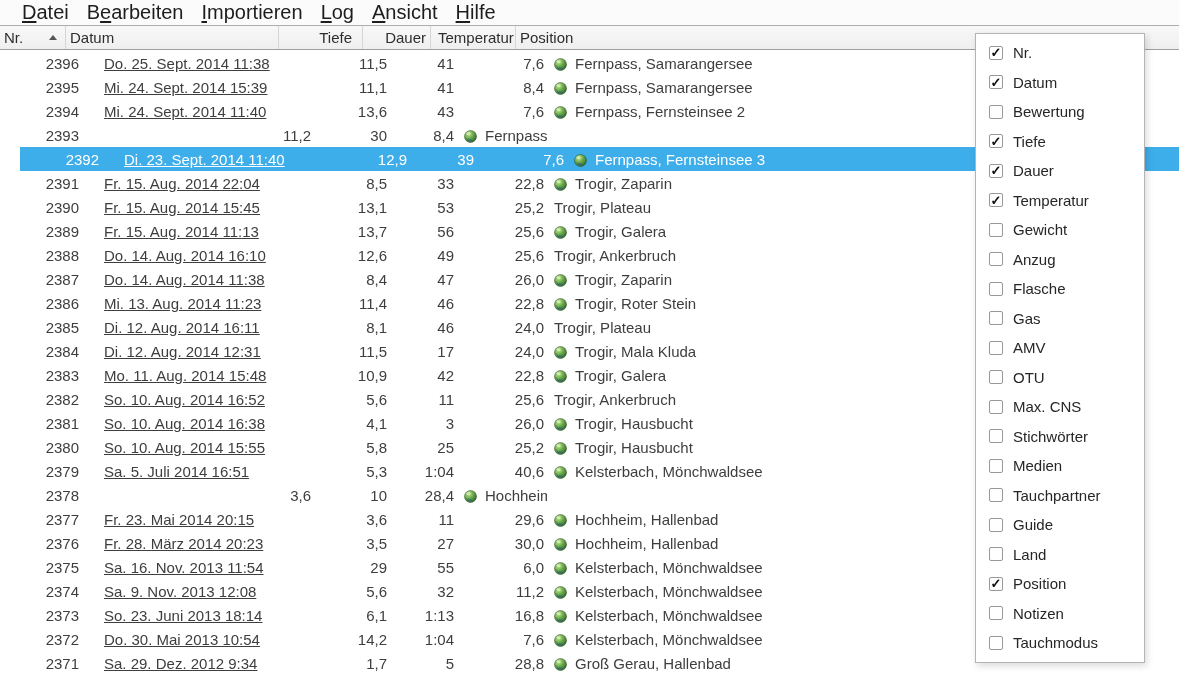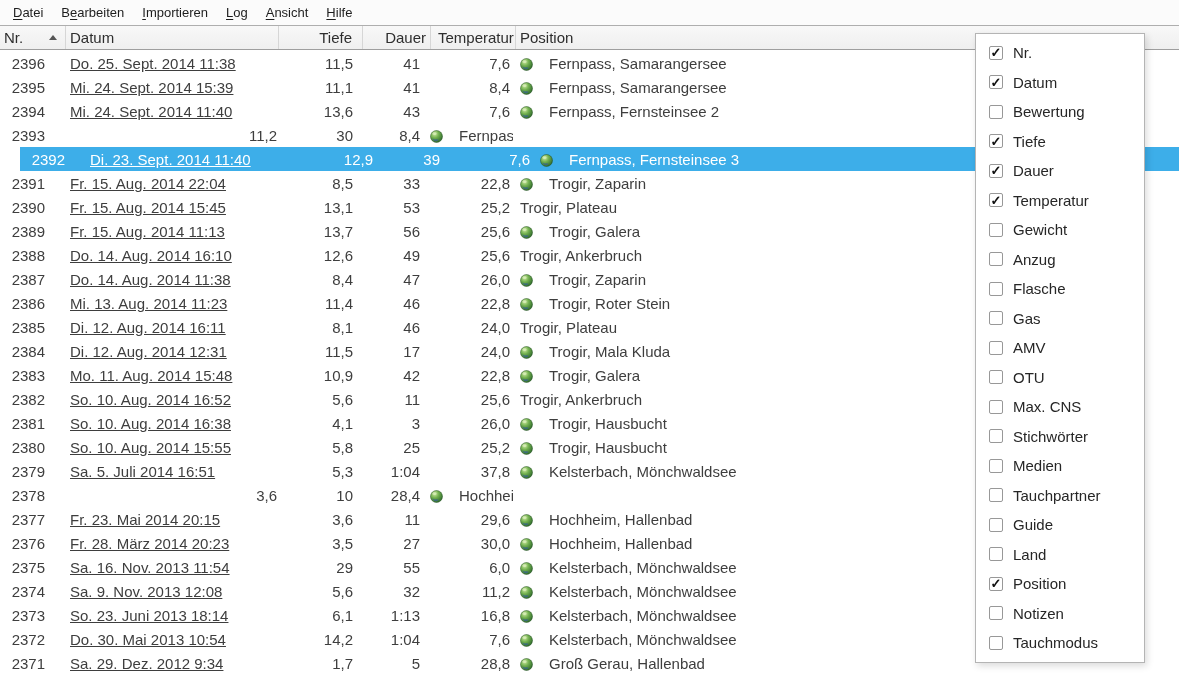--- a/index.html
+++ b/index.html
@@ -2,45 +2,45 @@
 <html><head>
 <meta charset="utf-8">
 <style>
   * { margin:0; padding:0; box-sizing:border-box; }
   html,body { width:1179px; height:682px; overflow:hidden; background:#ffffff;
     font-family:"Liberation Sans", sans-serif; position:relative; }
 
   
   .menubar { position:absolute; top:0; left:0; width:100%; height:26px;
     background:#fbfbfb; border-bottom:1px solid #aeaeae;
-    display:flex; align-items:center; padding-left:4px; font-size:13px; color:#1d1d1d; }
+    display:flex; align-items:center; padding-left:13px; font-size:20px; color:#1d1d1d; }
   .menubar .mitem { padding:0 9px; height:100%; display:flex; align-items:center; cursor:default; }
   .menubar .mitem u { text-decoration:underline; text-underline-offset:2px; }
 
   
   .thead { position:absolute; top:26px; left:0; width:100%; height:24px;
     background:linear-gradient(#f8f8f8,#efefef); border-bottom:1px solid #9e9e9e;
     display:grid; grid-template-columns:66px 213px 84px 68px 85px auto;
     font-size:15px; color:#2e2e2e; }
   .thead .hcell { display:flex; align-items:center; border-right:1px solid #d6d6d6; padding:0 4px; overflow:hidden; }
   .thead .hcell:last-child { border-right:none; }
   .thead .right { justify-content:flex-end; padding-right:10px; }
   .sort-arrow { width:0; height:0; border-left:4px solid transparent; border-right:4px solid transparent;
     border-bottom:5px solid #555; margin-left:auto; margin-right:4px; }
 
   
   .rows { position:absolute; top:51px; left:0; width:100%; }
   .drow { height:24px; display:grid; grid-template-columns:48px 232px 76px 67px 90px auto;
-    align-items:center; font-size:15px; color:#3e3e3e; background:#fff; }
+    align-items:center; font-size:15px; color:#3e3e3e; background:#fff;padding-left:34px; }
   .drow.selected { background:#3daee9; color:#ffffff;margin-left:20px; }
   .cell { white-space:nowrap; overflow:hidden; }
   .c-nr   { text-align:right; padding-right:3px; }
   .c-dat  { padding-left:22px;text-decoration:underline; }
   .c-num  { text-align:right; padding-right:3px; }
-  .c-pos  { display:flex; align-items:center; gap:16px; padding-left:7px; }
+  .c-pos  { display:flex; align-items:center; gap:8px; padding-left:7px; }
   .globe-wrap { display:none; width:13px; height:13px; flex:0 0 13px; }
   .globe-wrap.show { display:block; }
 
   
   .popup { position:absolute; left:975px; top:33px; width:170px;
     background:#ffffff; border:1px solid #b4b4b4; box-shadow:2px 3px 7px rgba(0,0,0,0.14);
     padding:4px 0; z-index:20; }
   .pitem { height:29.5px; display:flex; align-items:center; gap:10px;
     padding-left:13px; font-size:15px; color:#262626; cursor:default; }
   .cbox { width:14px; height:14px; flex:0 0 14px; background:#fff; border:1px solid #989898;
@@ -383,21 +383,21 @@
       </span>
       <span>Trogir, Hausbucht</span>
     </div>
   </div>
 
   <div class="drow">
     <div class="cell c-nr">2379</div>
     <div class="cell c-dat">Sa. 5. Juli 2014 16:51</div>
     <div class="cell c-num">5,3</div>
     <div class="cell c-num">1:04</div>
-    <div class="cell c-num">37,8</div>
+    <div class="cell c-num">40,6</div>
     <div class="cell c-pos">
       <span class="globe-wrap show">
         <svg width="13" height="13" viewBox="0 0 16 16">
           <circle cx="8" cy="8" r="7.4" fill="url(#globe-grad)" stroke="#244f22" stroke-width="0.6"></circle>
           <path d="M3 10 q2 2 4.5 1.5 q2 -0.5 3 1 q-2.5 2 -5 1 q-2 -1 -2.5 -3.5z" fill="#35618f" opacity="0.75"></path>
           <ellipse cx="5.6" cy="4.6" rx="2.6" ry="1.7" fill="#e8f5d0" opacity="0.55"></ellipse>
         </svg>
       </span>
       <span>Kelsterbach, Mönchwaldsee</span>
     </div>

